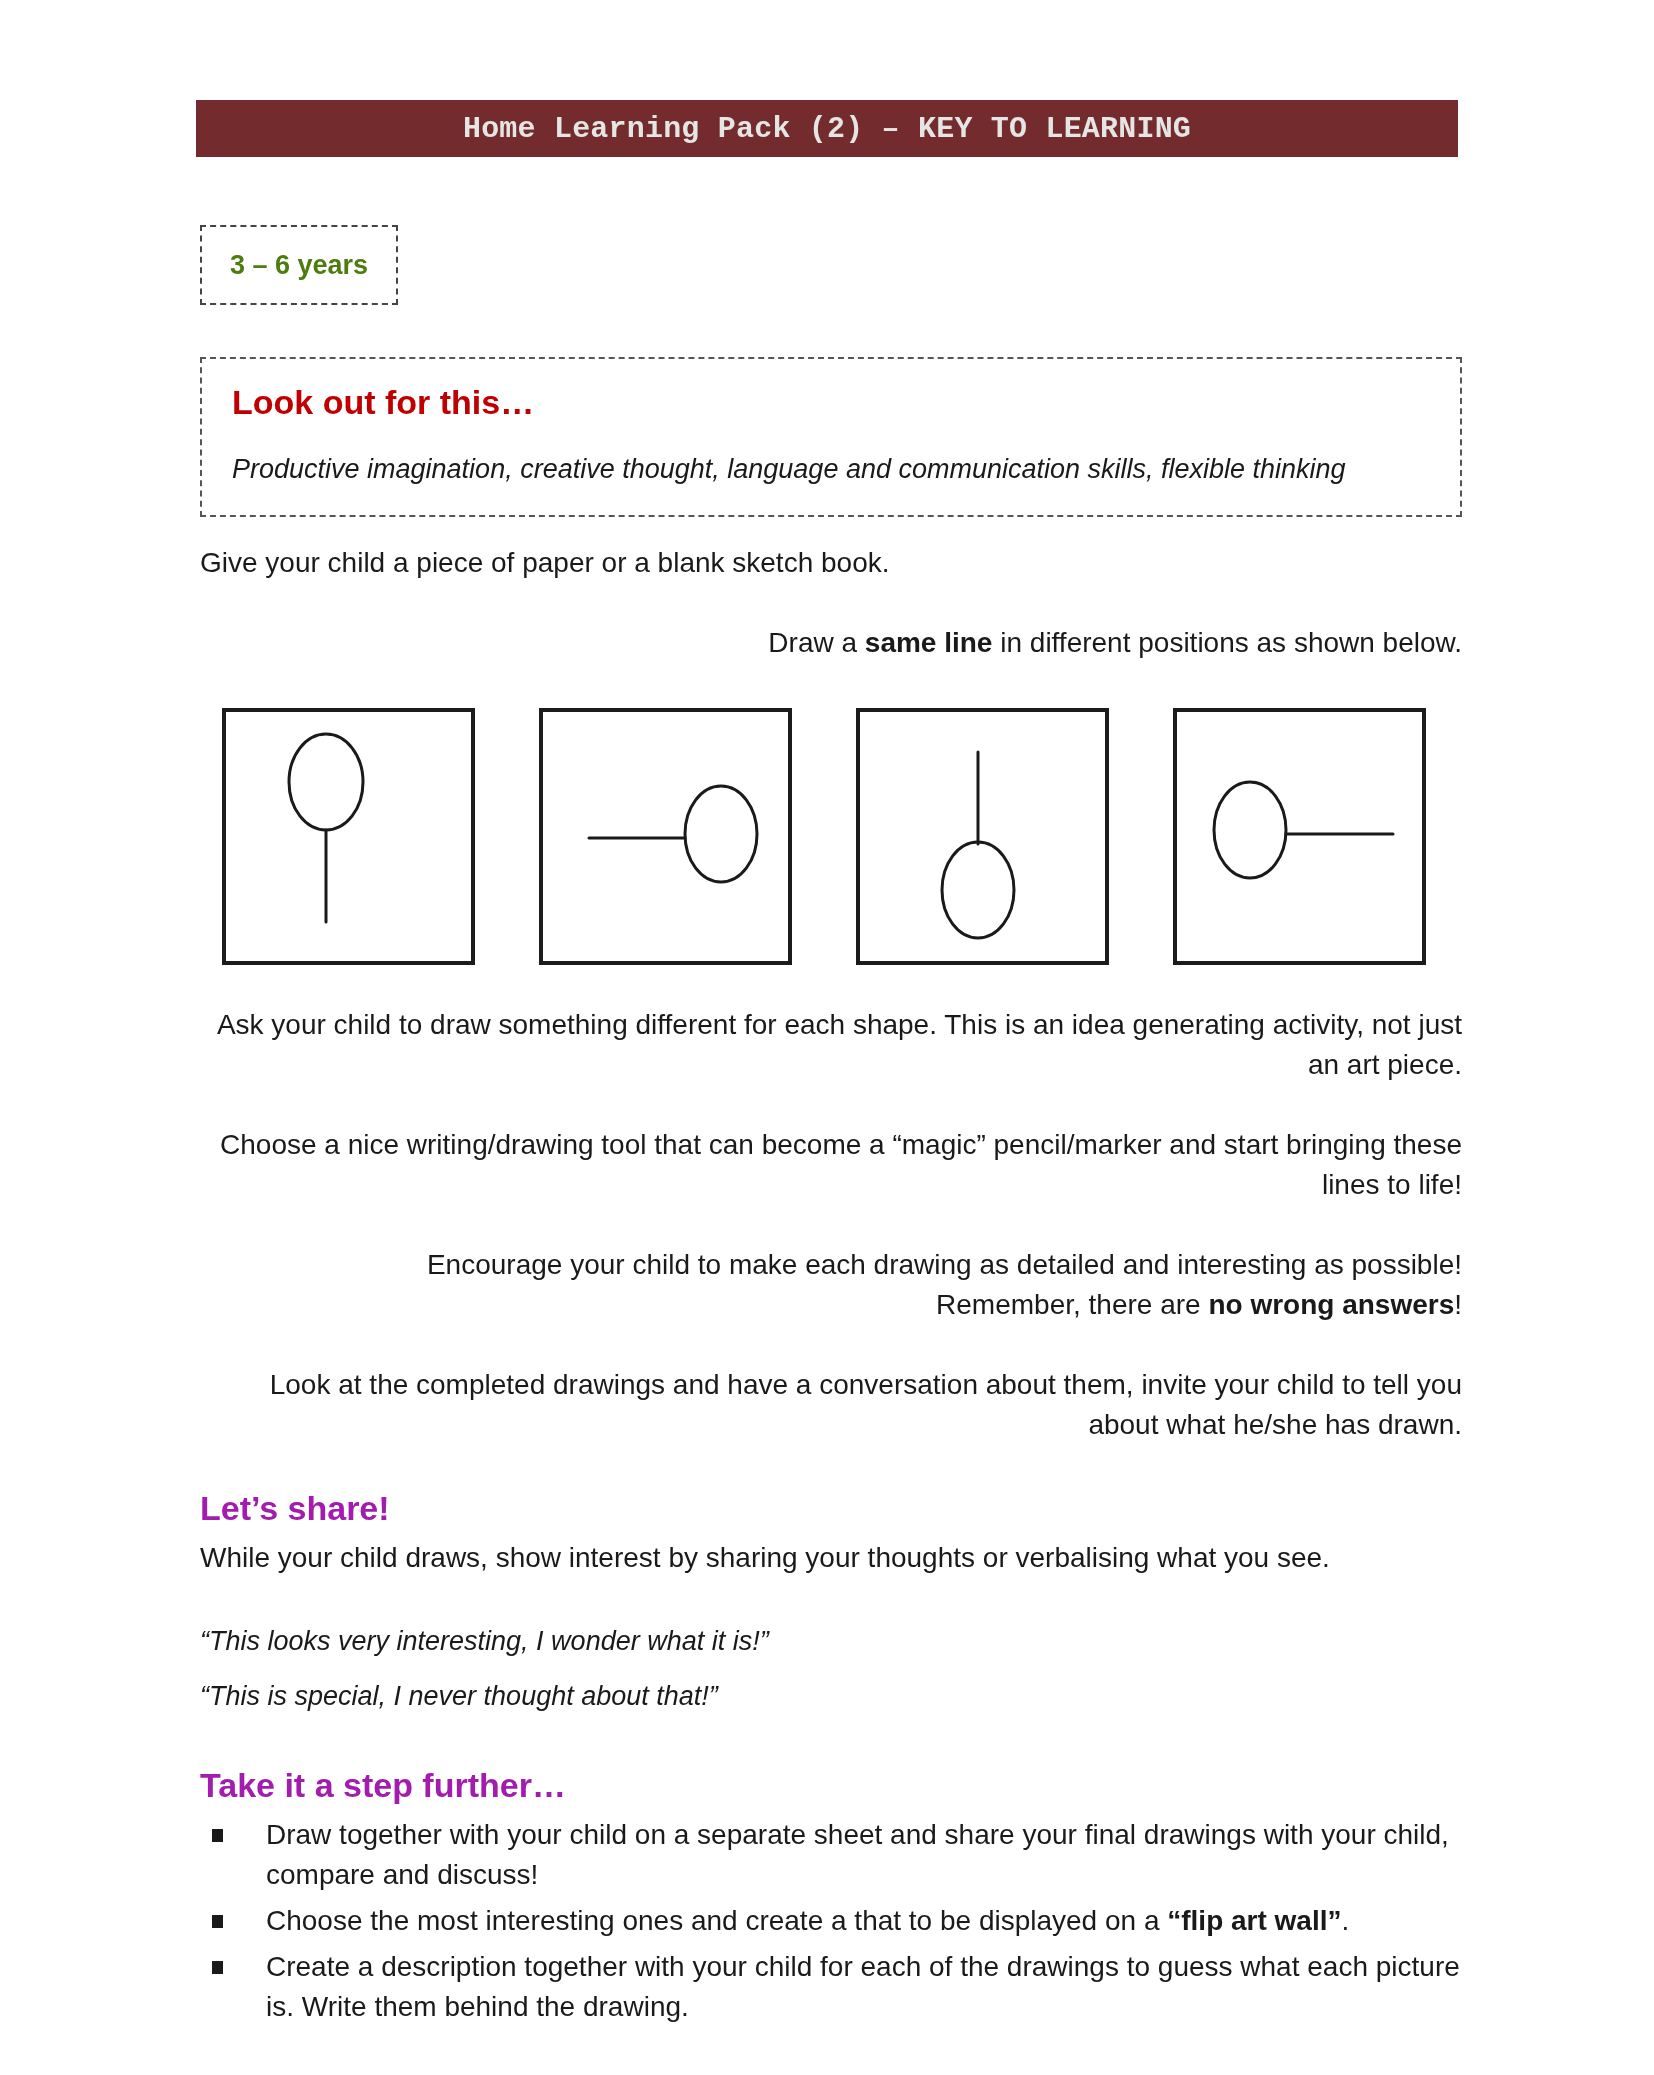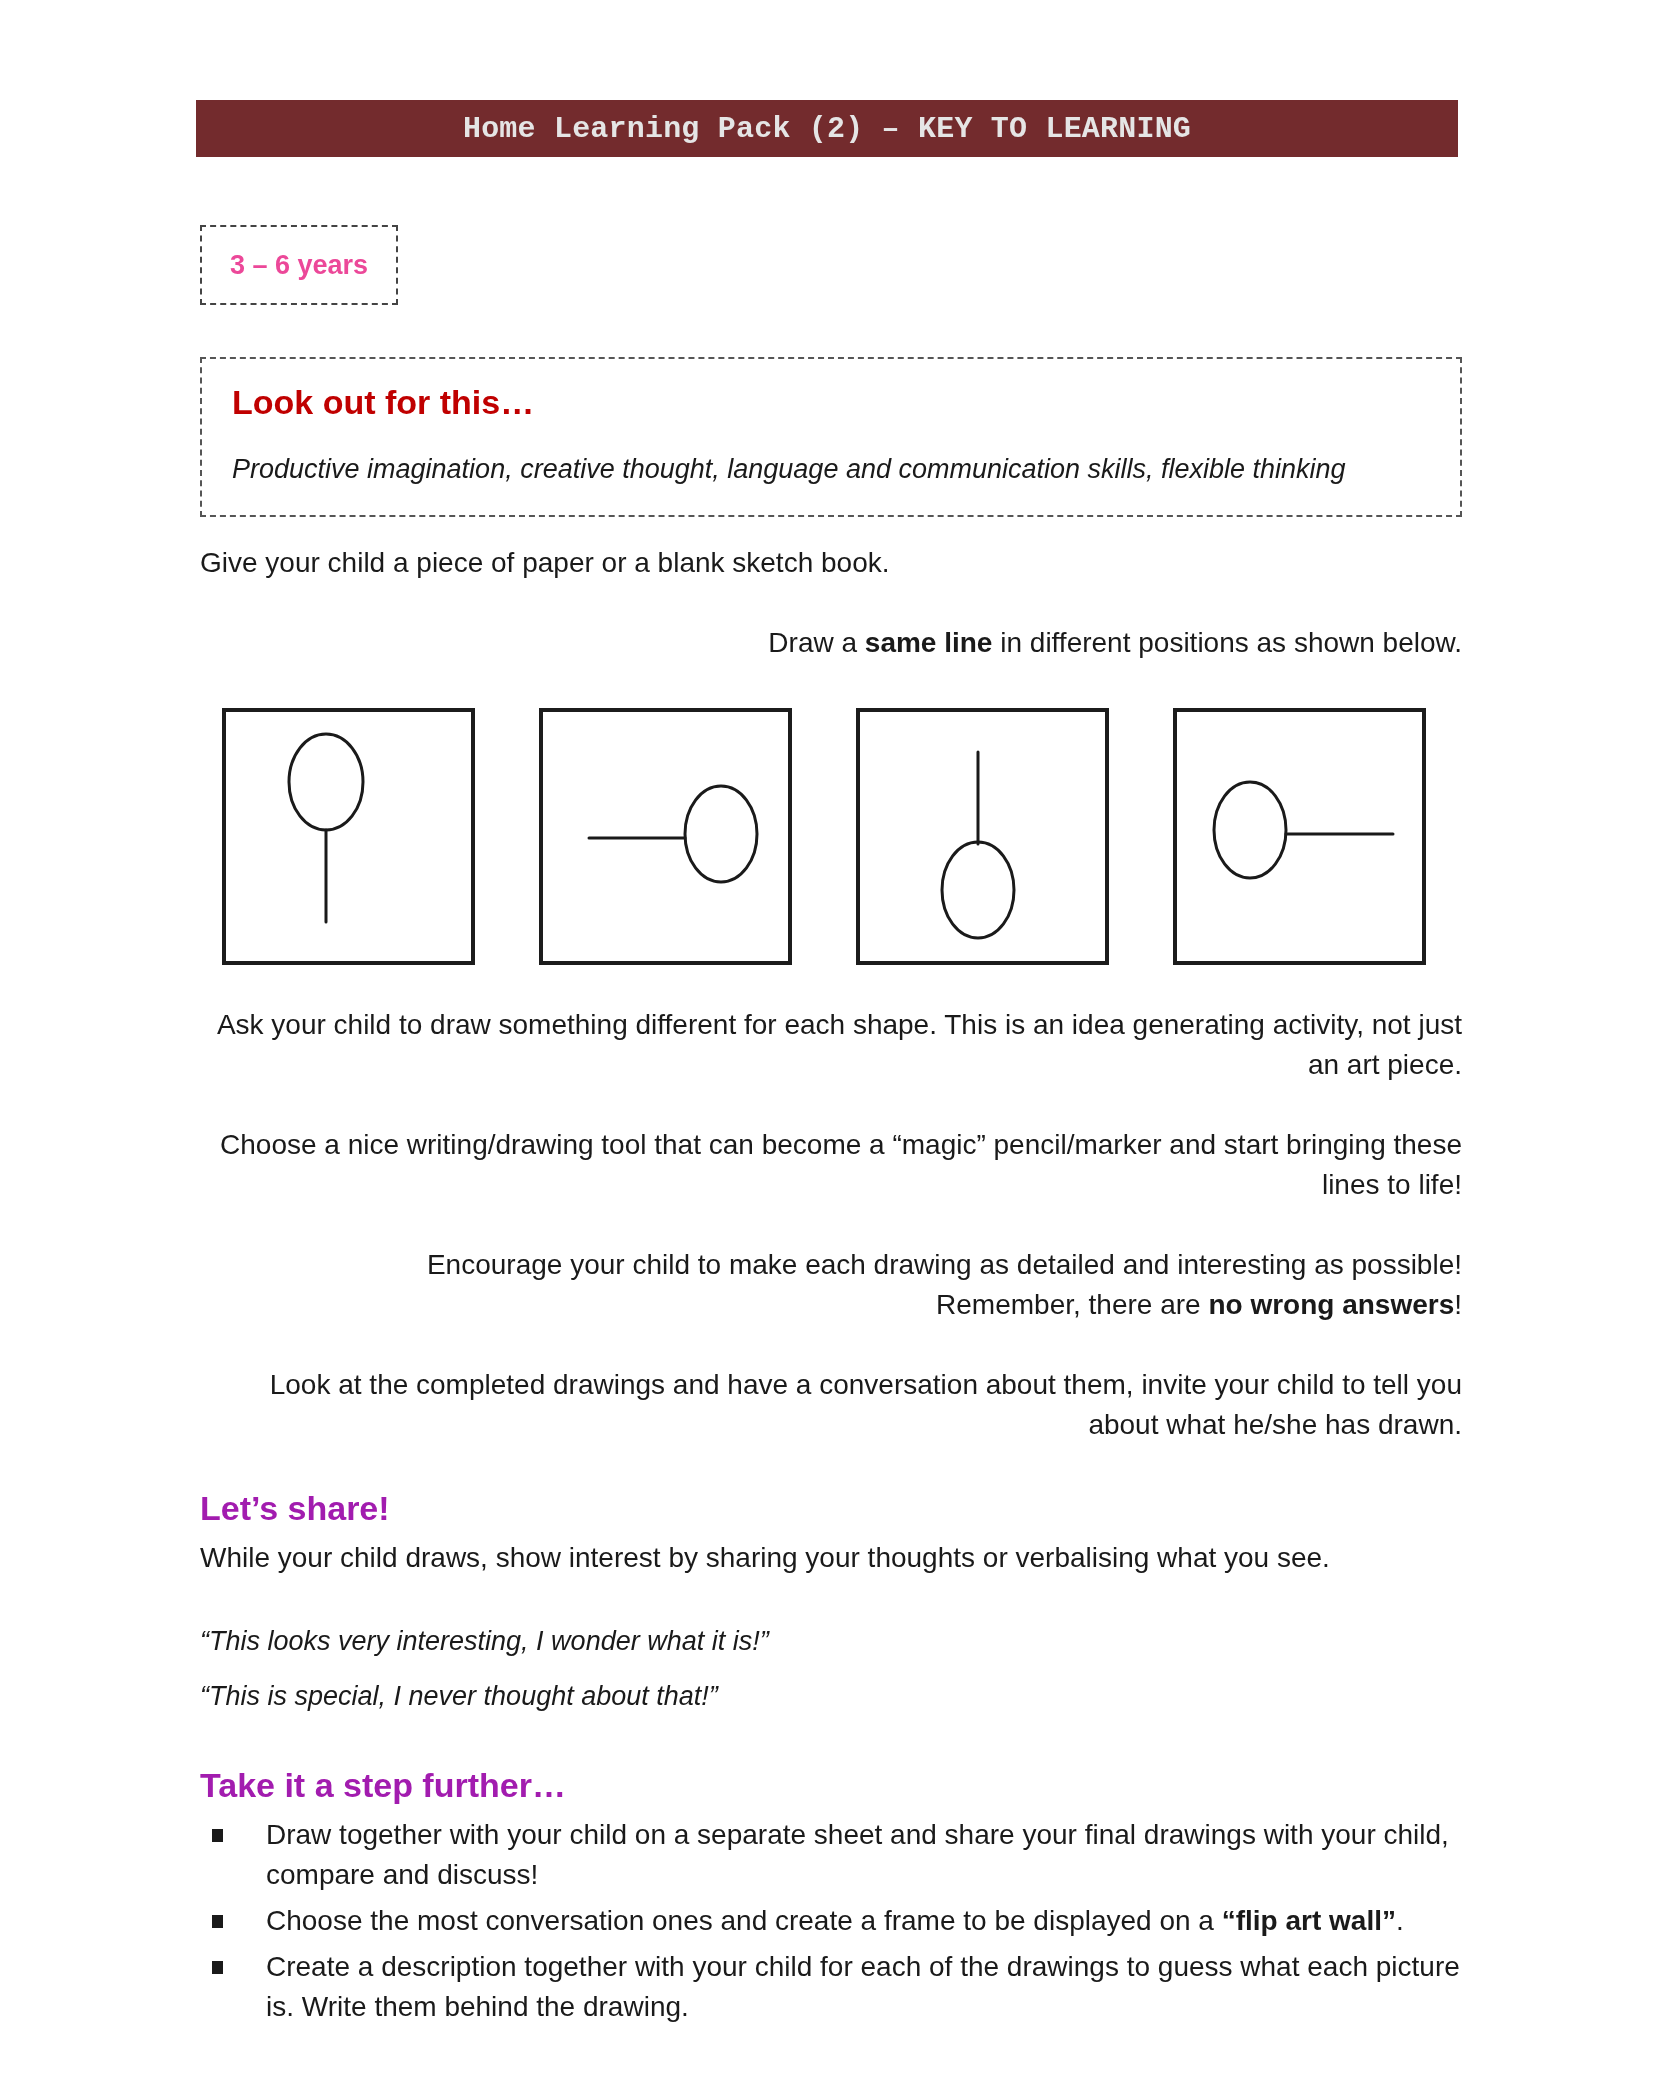--- a/index.html
+++ b/index.html
@@ -60,21 +60,21 @@
     width: 198px;
     height: 80px;
     border: 2px dashed #444444;
     display: flex;
     align-items: center;
     justify-content: center;
     flex: 0 0 auto;
     margin-top: -4px;
   }
   .age-badge span {
-    color: #ec4899;
+    color: #4d7c0f;
     font-weight: 700;
     font-size: 27px;
   }
   
   .lookout-box {
     margin-top: 52px;
     width: 1262px;
     border: 2px dashed #555555;
     padding: 24px 30px 30px 30px;
   }
@@ -230,18 +230,18 @@
 
       <div class="quote-line">“This is special, I never thought about that!”</div>
     </div>
 
   <div class="section-heading step-heading">Take it a step further…</div>
 
   <ul class="bullet-list">
 
       <li class="bullet-item"><span>Draw together with your child on a separate sheet and share your final drawings with your child, compare and discuss!</span></li>
 
-      <li class="bullet-item"><span>Choose the most conversation ones and create a frame to be displayed on a </span><span style="font-weight: 700;">“flip art wall”</span><span>.</span></li>
+      <li class="bullet-item"><span>Choose the most interesting ones and create a that to be displayed on a </span><span style="font-weight: 700;">“flip art wall”</span><span>.</span></li>
 
       <li class="bullet-item"><span>Create a description together with your child for each of the drawings to guess what each picture is. Write them behind the drawing.</span></li>
     </ul>
 
 </div>
 
 </body></html>

